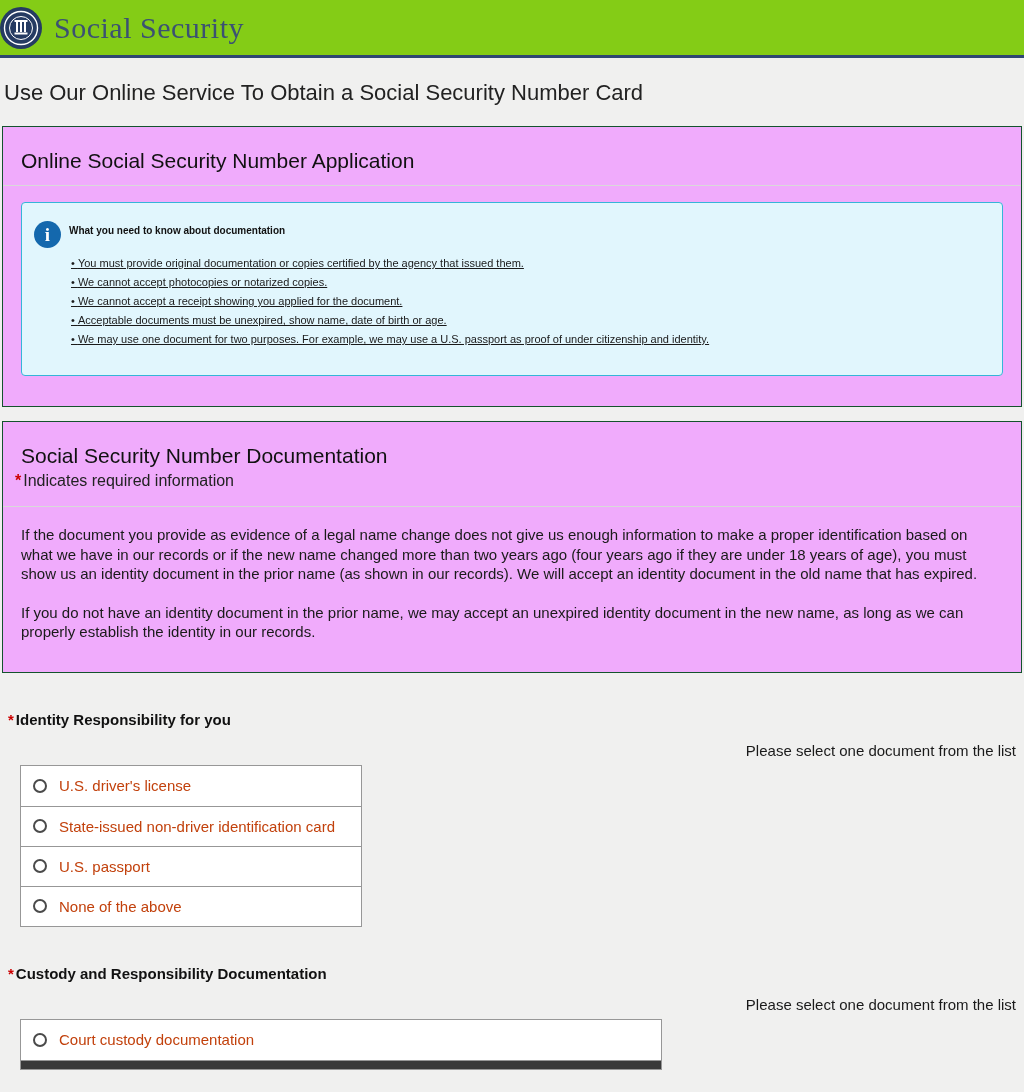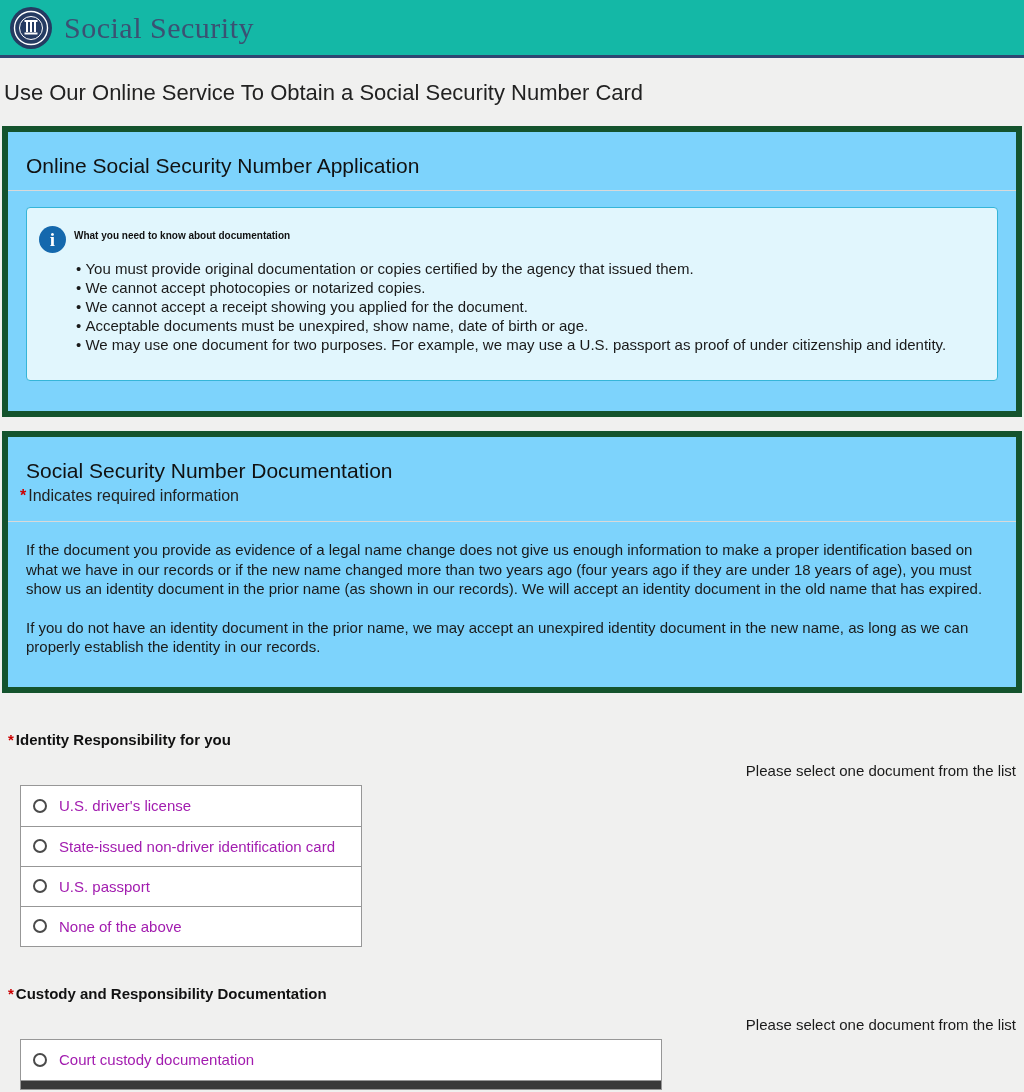--- a/index.html
+++ b/index.html
@@ -5,26 +5,25 @@
   * { margin:0; padding:0; box-sizing:border-box; }
   html,body { width:1024px; height:1092px; overflow:hidden; }
   body {
     font-family:"Liberation Sans", sans-serif;
     background:#f0f0ef;
     color:#1a1a1a;
   }
 
   
   .site-header{
-    background:#14b8a6;
+    background:#84cc16;
     height:58px;
     border-bottom:3px solid #2e4672;
     display:flex;
     align-items:center;
-    padding-left:10px;
   }
   .logo-circle{
     width:42px;height:42px;border-radius:50%;
     background:#253b62;
     display:flex;align-items:center;justify-content:center;
     flex:0 0 auto;
   }
   .brand{
     font-family:"Liberation Serif", serif;
     font-size:30px;
@@ -36,22 +35,22 @@
   
   .page{ padding:0 2px; }
   .page-title{
     font-size:22px;
     font-weight:400;
     color:#222;
     margin:22px 2px 20px 2px;
   }
 
   .card{
-    background:#7dd3fc;
-    border:6px solid #14532d;
+    background:#f0abfc;
+    border:1px solid #14532d;
     margin-bottom:14px;
   }
   .card-head{ padding:22px 18px 12px 18px; }
   .card-head h2{
     font-size:21px;
     font-weight:400;
     color:#111;
   }
   .divider{ border-top:1px solid #d9d9d9; }
 
@@ -71,24 +70,25 @@
     font-weight:bold;font-size:19px;
     display:flex;align-items:center;justify-content:center;
     flex:0 0 auto;
     margin:2px 8px 0 0;
   }
   .info-title{
     font-size:10px;font-weight:bold;color:#111;
     margin:6px 0 18px 0;
   }
   .info-bullets div{
-    font-size:15px;
+    font-size:11px;
     line-height:19px;
     color:#1a1a1a;
     padding-left:2px;
+    text-decoration:underline;
   }
   .info-bullets div::before{ content:"\2022\00a0"; }
 
   
   .req{ color:#cc0000; font-weight:bold; margin-right:2px; }
   .req-note{ font-size:16px; color:#222; margin:4px 0 4px -6px; }
   .doc-body{ padding:18px 18px 30px 18px; }
   .doc-body p{
     font-size:15px;
     line-height:19.5px;
@@ -115,21 +115,21 @@
     cursor:pointer;
   }
   .option-row:first-child{ border-top:none; }
   .radio{
     width:14px;height:14px;border-radius:50%;
     border:2px solid #4a4a4a;
     background:#fff;
     margin-right:12px;
     flex:0 0 auto;
   }
-  .option-text{ font-size:15px; color:#a21caf; }
+  .option-text{ font-size:15px; color:#c2410c; }
   .option-row.partial{
     background:#3a3a3a;
     height:9px;
     border-top:1px solid #979797;
   }
 </style>
 </head>
 <body>
 
 <header class="site-header">

